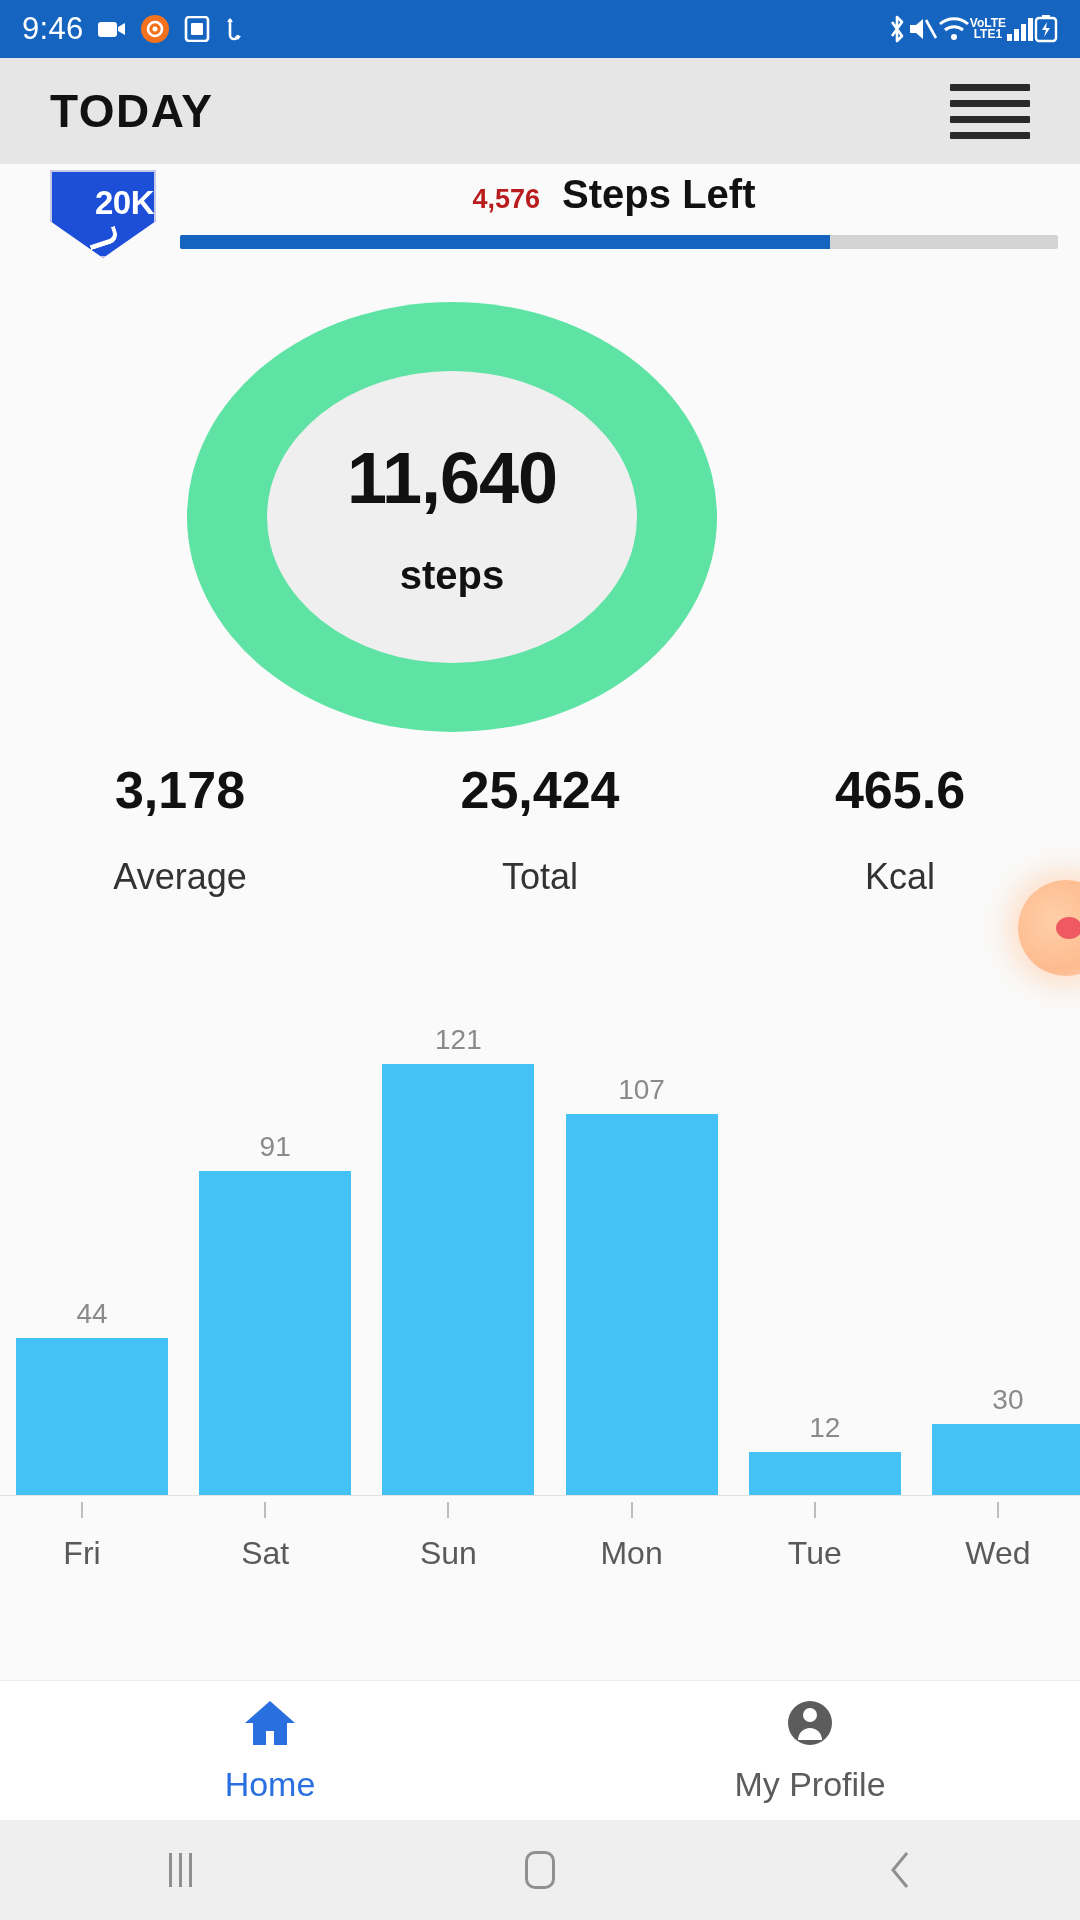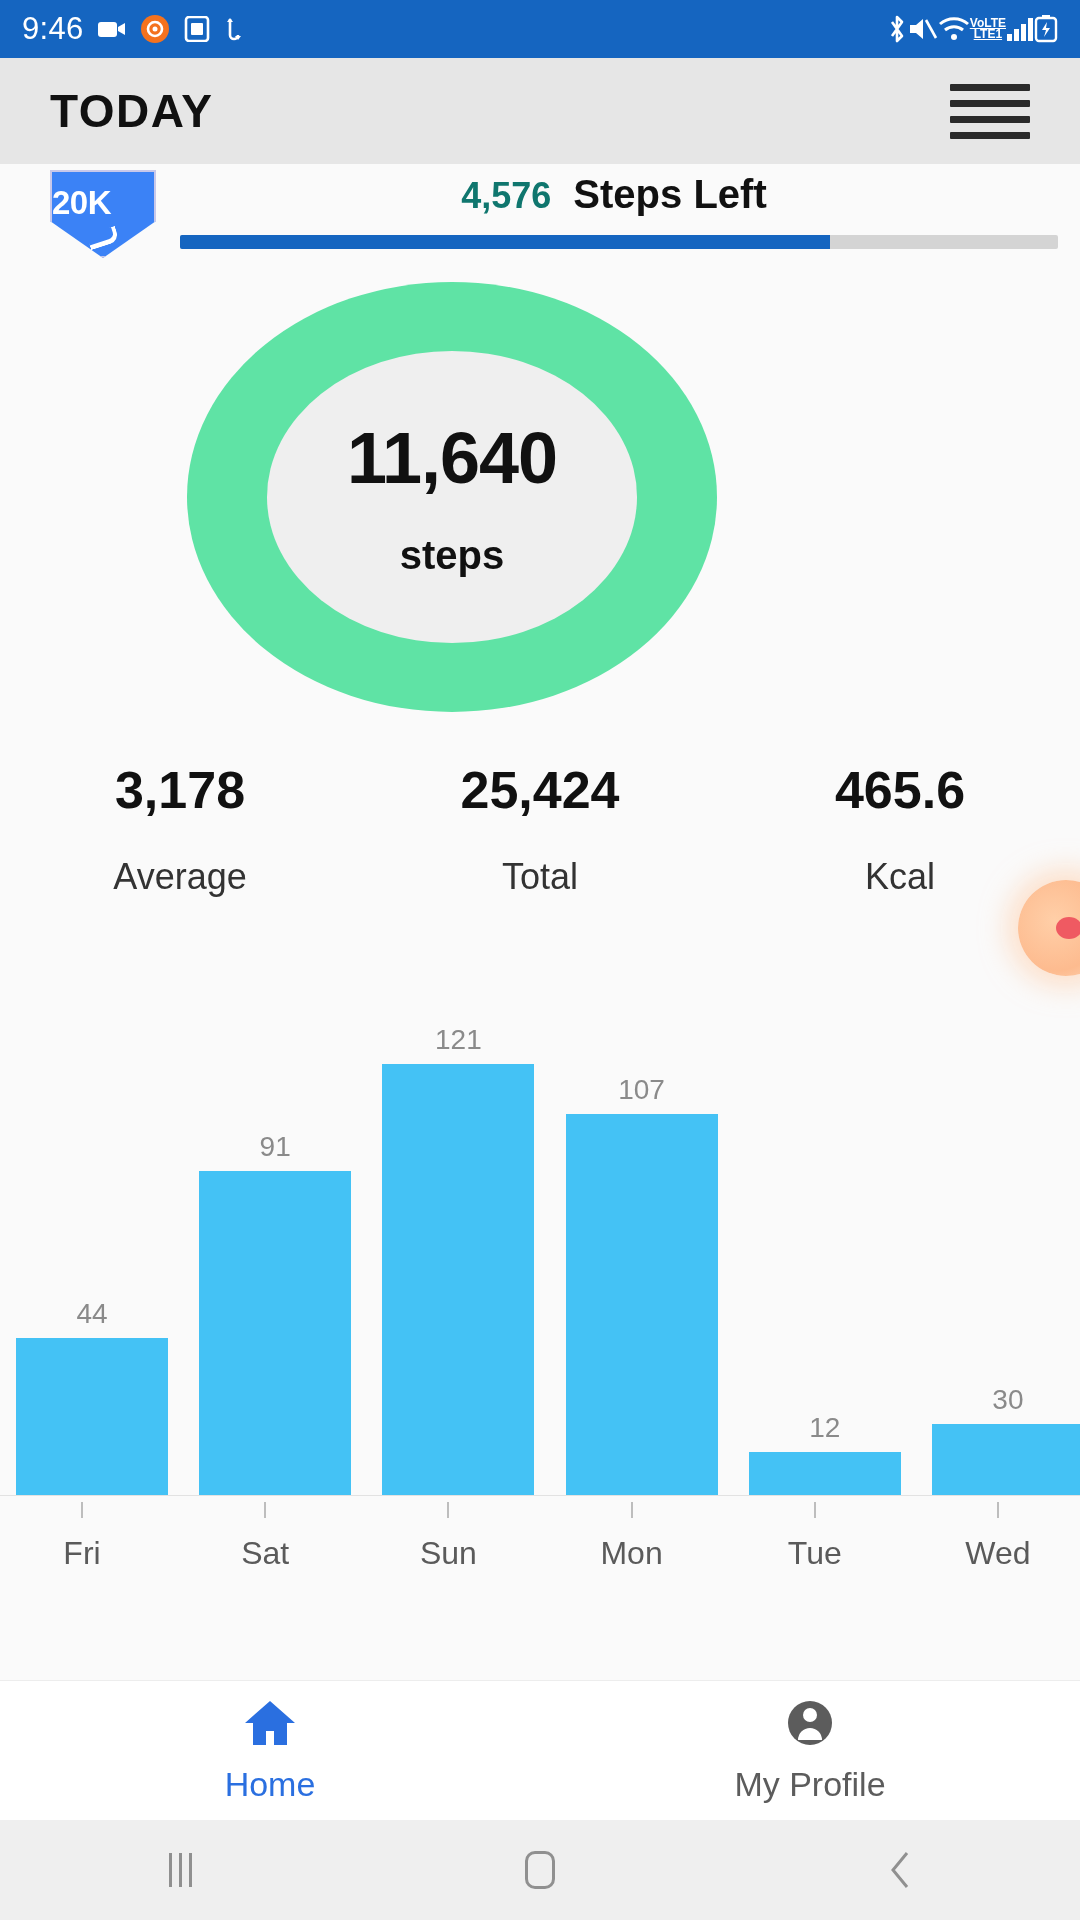--- a/index.html
+++ b/index.html
@@ -12,21 +12,21 @@
   .phone { position:relative; width:1080px; height:1920px; background:#fafafa;border-radius:20px; }
 
   
   .statusbar{
     position:absolute; top:0; left:0; width:1080px; height:58px;
     background:#1565c0; display:flex; align-items:center;
     padding:0 22px; color:#fff;
   }
   .sb-left{ display:flex; align-items:center; gap:13px; }
   .sb-time{ font-size:31px; font-weight:500; letter-spacing:.3px; }
-  .sb-right{ margin-left:auto; display:flex; align-items:center; gap:0;text-decoration:underline; }
+  .sb-right{ margin-left:auto; display:flex; align-items:center; gap:0; }
   .sb-ico{ display:inline-flex; align-items:center; justify-content:center; }
   .volte{ display:flex; flex-direction:column; align-items:center; line-height:.95; font-size:12px; font-weight:700; }
 
   
   .appbar{
     position:absolute; top:58px; left:0; width:1080px; height:106px;
     background:#e6e6e6; display:flex; align-items:center;
     padding:0 50px;
   }
   .appbar-title{ font-size:46px; font-weight:700; color:#111; letter-spacing:1.5px; }
@@ -34,46 +34,46 @@
   .hamburger span{ display:block; height:7px; background:#2a2a2a; border-radius:1px; }
 
   
   .goalrow{
     position:absolute; top:164px; left:0; width:1080px; height:118px;
     background:#fafafa; display:flex; align-items:flex-start;
   }
   .badge-wrap{ position:relative; width:118px; height:110px; margin-left:44px; margin-top:6px; }
   .badge{
     position:absolute; top:0; left:6px; width:106px; height:88px;
-    background:#3b82f6; border:2px solid #c8c8ea;
-    display:flex; align-items:flex-start; justify-content:flex-start;
+    background:#1d4ed8; border:2px solid #c8c8ea;
+    display:flex; align-items:flex-start; justify-content:flex-end;
     padding-top:12px;
     clip-path: polygon(0 0, 100% 0, 100% 58%, 50% 100%, 0 58%);
   }
   .badge-text{ color:#fff; font-size:33px; font-weight:700; letter-spacing:-.5px; }
   .badge-shoe{
     position:absolute; left:44px; top:60px; width:30px; height:16px;
     border-bottom:5px solid #ffffff; border-right:4px solid #ffffff;
     border-bottom-right-radius:10px; transform:rotate(-18deg);
   }
   .goal-right{ flex:1; margin-left:18px; margin-right:22px; padding-top:8px; }
   .goal-label{
     display:flex; align-items:baseline; justify-content:center;
     gap:22px; margin-bottom:18px; padding-right:10px;
   }
-  .goal-num{ font-size:36px; font-weight:700; color:#0f766e; }
+  .goal-num{ font-size:27px; font-weight:700; color:#b91c1c; }
   .goal-txt{ font-size:40px; font-weight:700; color:#111; }
   .progress-track{
     height:14px; background:#d4d4d4; border-radius:2px; overflow:hidden; width:100%;
   }
   .progress-fill{ height:100%; background:#1565c0; }
 
   
   .donut-area{
-    position:absolute; top:272px; left:0; width:904px; height:450px;
+    position:absolute; top:292px; left:0; width:904px; height:450px;
     display:flex; align-items:center; justify-content:center;
   }
   .donut{
     width:530px; height:430px; border-radius:50%;
     background:#5fe3a5;
     display:flex; align-items:center; justify-content:center;
   }
   .donut-inner{
     width:370px; height:292px; border-radius:50%; background:#efefef;
     display:flex; flex-direction:column; align-items:center; justify-content:center;

